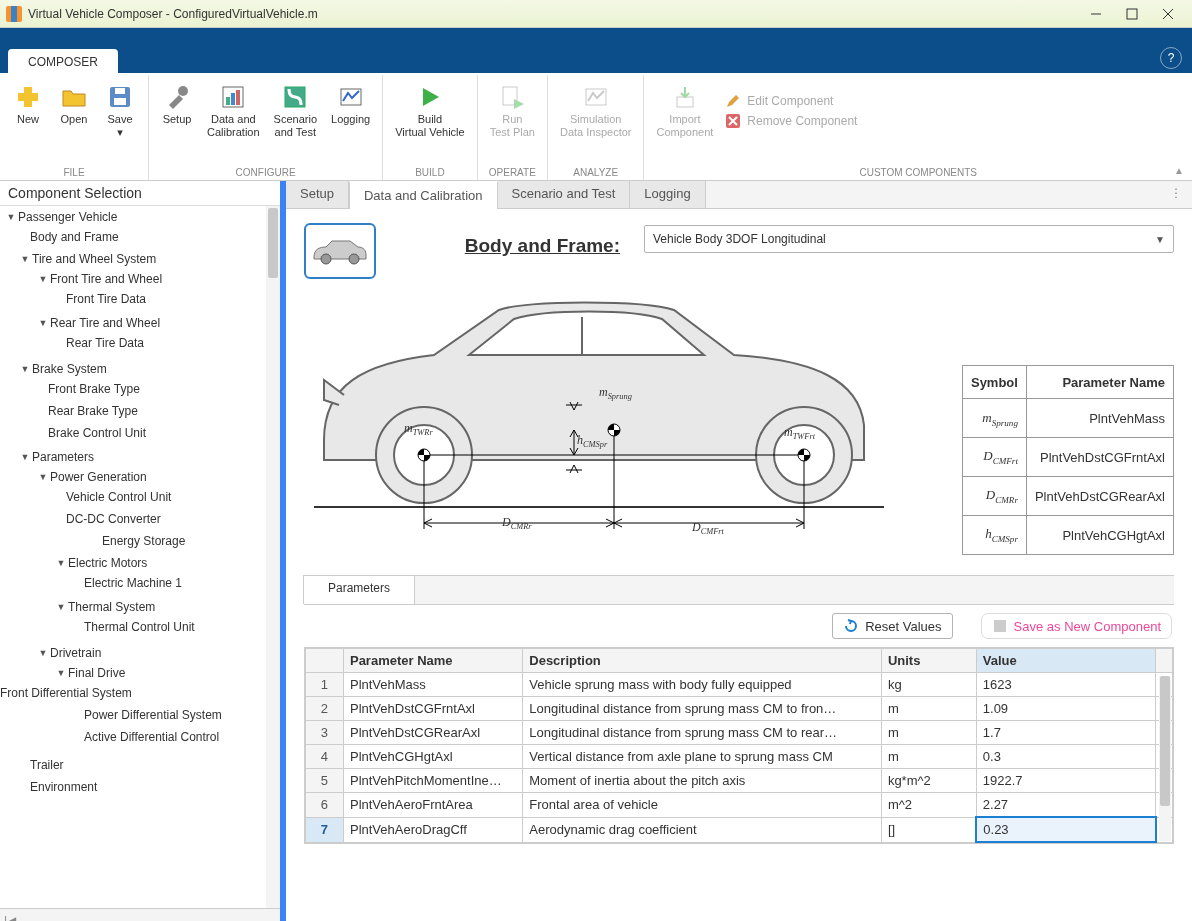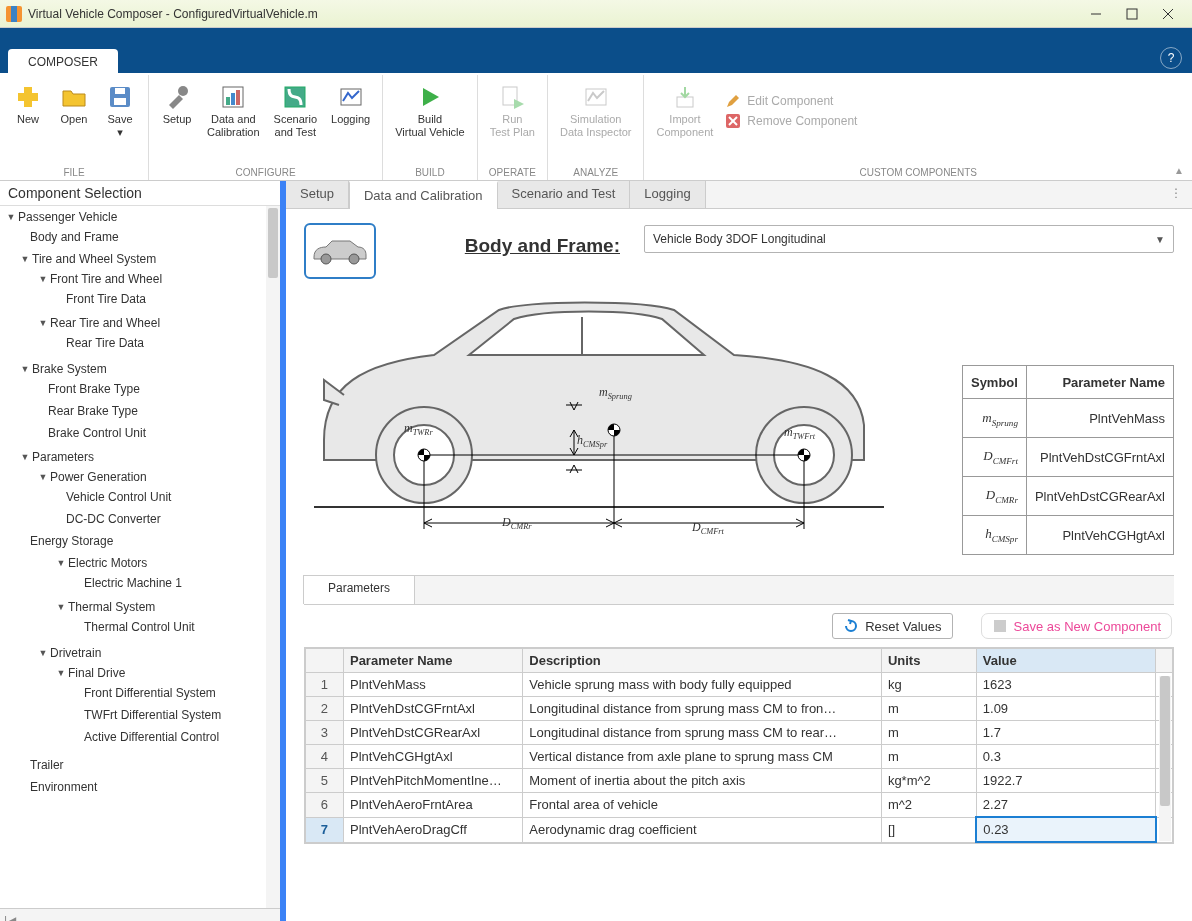--- a/index.html
+++ b/index.html
@@ -353,21 +353,21 @@
                           <div class="row" style="padding-left:66px">
                             <span class="txt">Vehicle Control Unit</span>
                           </div>
                         </li>
                       <li>
                           <div class="row" style="padding-left:66px">
                             <span class="txt">DC-DC Converter</span>
                           </div>
                         </li>
                       <li>
-                          <div class="row" style="padding-left:30px">
+                          <div class="row" style="padding-left:102px">
                             <span class="txt">Energy Storage</span>
                           </div>
                         </li>
                       <li>
                           <div class="row" style="padding-left:54px">
                             <span class="tw">▼</span>
                             <span class="txt">Electric Motors</span>
                           </div>
                         <ul>
                             <li>
@@ -398,27 +398,27 @@
                         <span class="txt">Drivetrain</span>
                       </div>
                     <ul>
                       <li>
                           <div class="row" style="padding-left:54px">
                             <span class="tw">▼</span>
                             <span class="txt">Final Drive</span>
                           </div>
                         <ul>
                           <li>
-                              <div class="row" style="padding-left:84px">
+                              <div class="row" style="">
                                 <span class="txt">Front Differential System</span>
                               </div>
                             </li>
                           <li>
                               <div class="row" style="padding-left:84px">
-                                <span class="txt">TWFrt Differential System</span>
+                                <span class="txt">Power Differential System</span>
                               </div>
                             </li>
                           <li>
                               <div class="row" style="padding-left:84px">
                                 <span class="txt">Active Differential Control</span>
                               </div>
                             </li>
                         </ul>
                         </li>
                     </ul>

